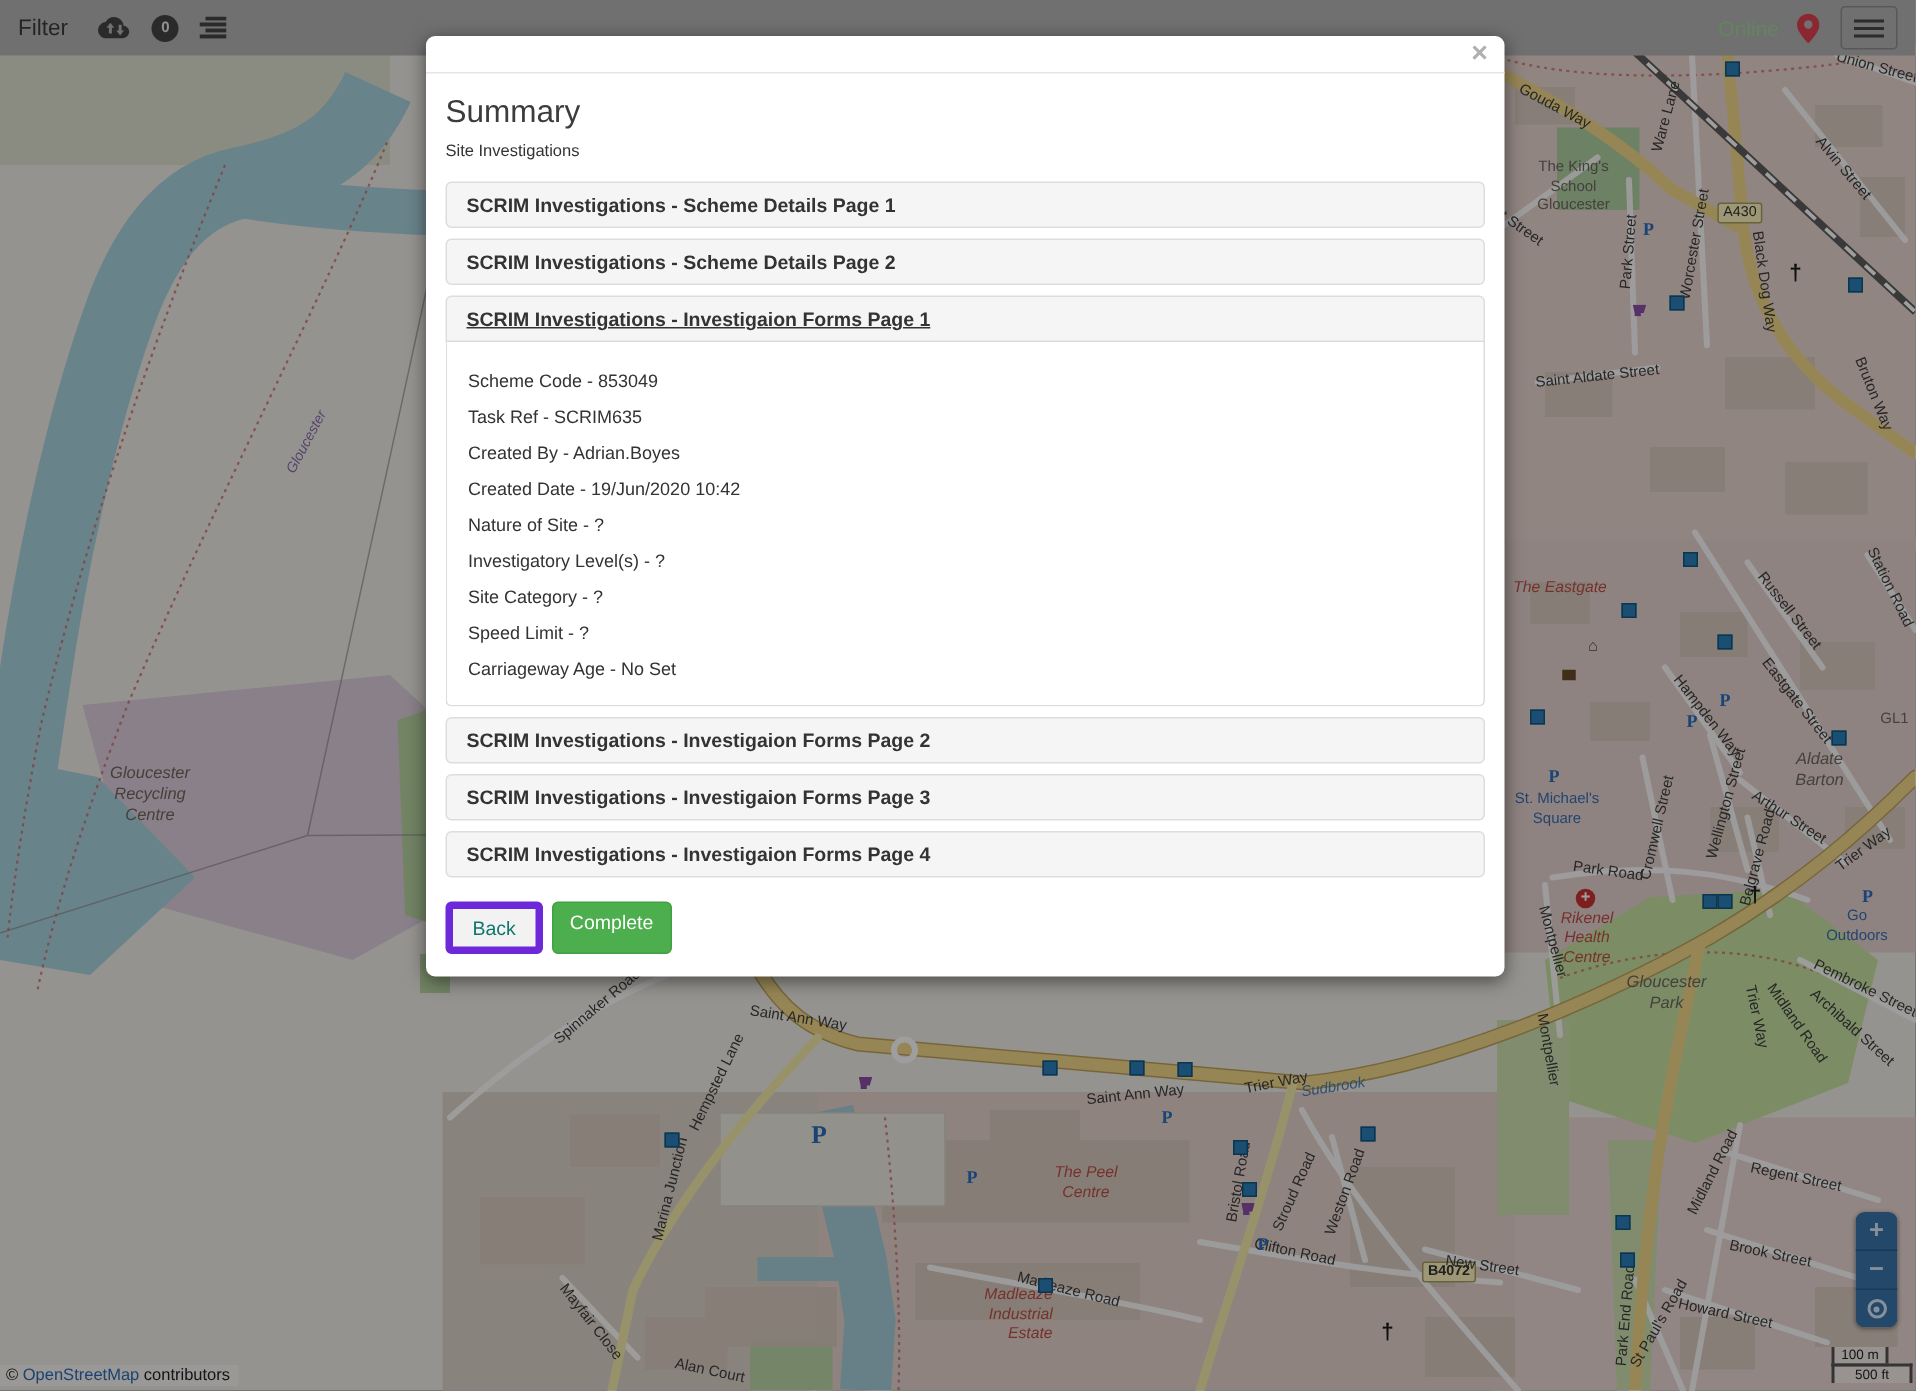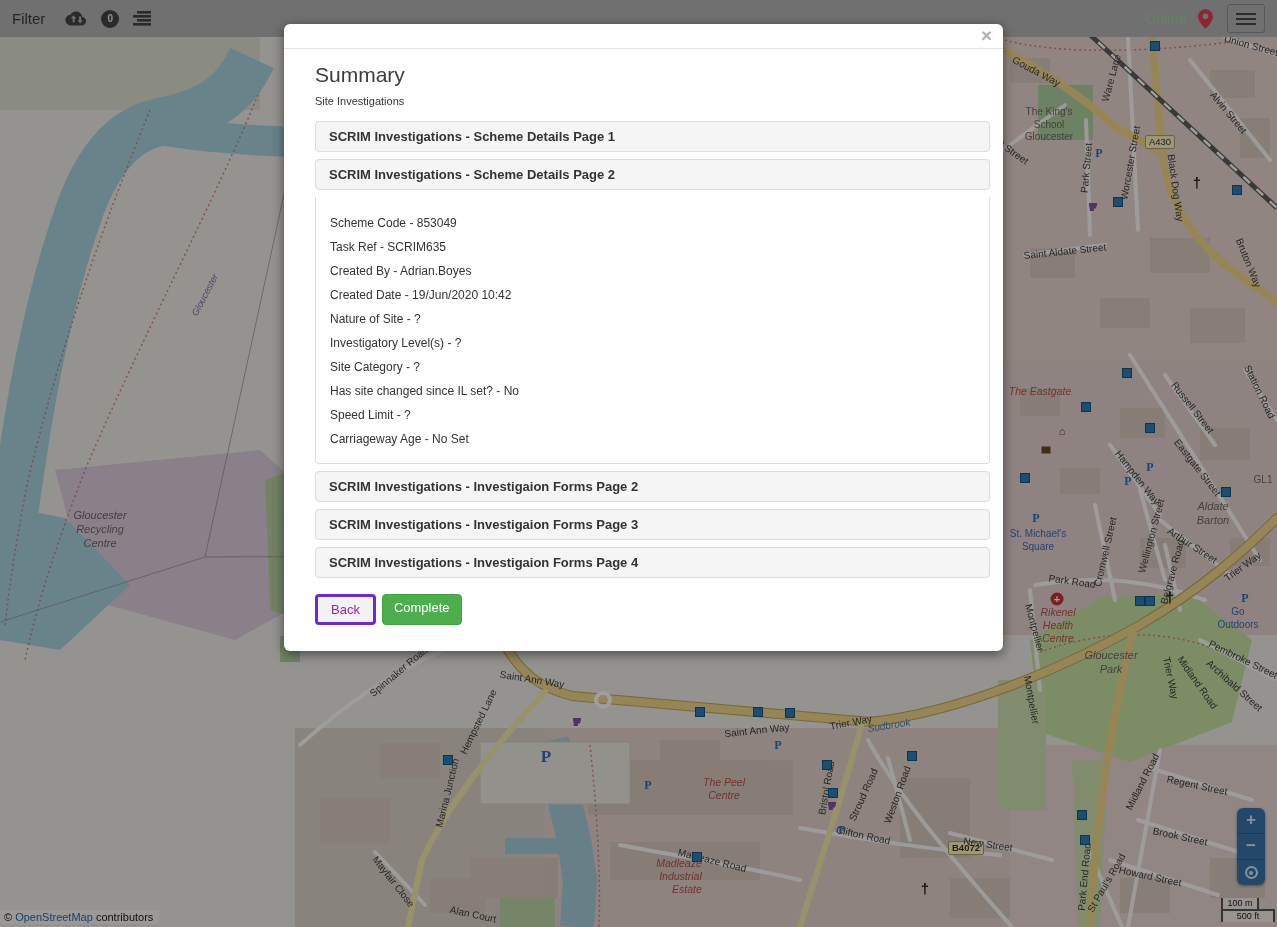--- a/index.html
+++ b/index.html
@@ -57,33 +57,33 @@
   .tb-burger{width:36px;height:27px;border:1px solid #8f8f8f;border-radius:3px;display:flex;
              flex-direction:column;justify-content:center;gap:3px;align-items:center;cursor:pointer;margin-left:14px;}
   .tb-burger i{display:block;width:20px;height:2px;background:#474747;}
   
   .backdrop{position:absolute;inset:0;background:rgba(0,0,0,.38);z-index:3;}
   .modal{position:absolute;left:284px;top:24px;width:719px;height:627px;background:#fff;z-index:4;
          border-radius:6px;box-shadow:0 3px 12px rgba(0,0,0,.5);box-sizing:border-box;}
   .modal-header{height:24px;border-bottom:1px solid #e5e5e5;position:relative;}
   .modal-close{position:absolute;right:11px;top:2px;font-size:19px;font-weight:bold;color:#b0b0b0;
                cursor:pointer;line-height:19px;}
-  .modal-body{padding:10px 13px 0 31px;}
+  .modal-body{padding:10px 13px 0 13px;}
   .m-title{font-size:21px;color:#3c3c3c;margin:4px 0 8px 0;}
   .m-sub{font-size:11px;color:#333;margin:0 0 14px 0;}
   .acc-header{height:29px;line-height:29px;background:#f5f5f5;border:1px solid #ddd;border-radius:4px;
               padding:0 13px;font-size:13px;font-weight:bold;color:#333;margin-bottom:7px;cursor:pointer;
               box-sizing:content-box;}
   .acc-header.active{text-decoration:underline;margin-bottom:0;border-bottom-left-radius:0;border-bottom-right-radius:0;}
   .acc-body{border:1px solid #ddd;border-top:none;border-radius:0 0 4px 4px;padding:14px 14px 12px 14px;
             margin-bottom:7px;}
   .detail-line{font-size:12px;color:#333;line-height:24px;}
   .btn-row{margin-top:16px;display:flex;}
   .btn{font-size:13px;border-radius:4px;padding:4px 13px;cursor:pointer;line-height:17px;}
-  .btn-back{background:#f2f2f2;border:3px solid #6d28d9;color:#a21caf;}
+  .btn-back{background:#f2f2f2;border:5px solid #6d28d9;color:#0f766e;}
   .btn-complete{background:#4cae4c;border:1px solid #43a043;color:#fff;margin-left:6px;padding:4px 11px;}
 </style>
 </head>
 <body>
 
 <div class="stage">
 
   <div class="map">
     <svg width="1277" height="927" viewBox="0 0 1277 927">
 
@@ -385,29 +385,29 @@
     <div class="acc-header">SCRIM Investigations - Scheme Details Page 1</div>
 
   </div>
 
   <div>
     <div class="acc-header">SCRIM Investigations - Scheme Details Page 2</div>
 
   </div>
 
   <div>
+    <div class="acc-header active">SCRIM Investigations - Investigaion Forms Page 1</div>
     <div class="acc-body">
               <div class="detail-line">Scheme Code - 853049</div>
               <div class="detail-line">Task Ref - SCRIM635</div>
               <div class="detail-line">Created By - Adrian.Boyes</div>
               <div class="detail-line">Created Date - 19/Jun/2020 10:42</div>
               <div class="detail-line">Nature of Site - ?</div>
               <div class="detail-line">Investigatory Level(s) - ?</div>
               <div class="detail-line">Site Category - ?</div>
-              <div class="detail-line">Has site changed since IL set? - No</div>
               <div class="detail-line">Speed Limit - ?</div>
               <div class="detail-line">Carriageway Age - No Set</div>
             </div>
   </div>
 
   <div>
     <div class="acc-header">SCRIM Investigations - Investigaion Forms Page 2</div>
 
   </div>
 

